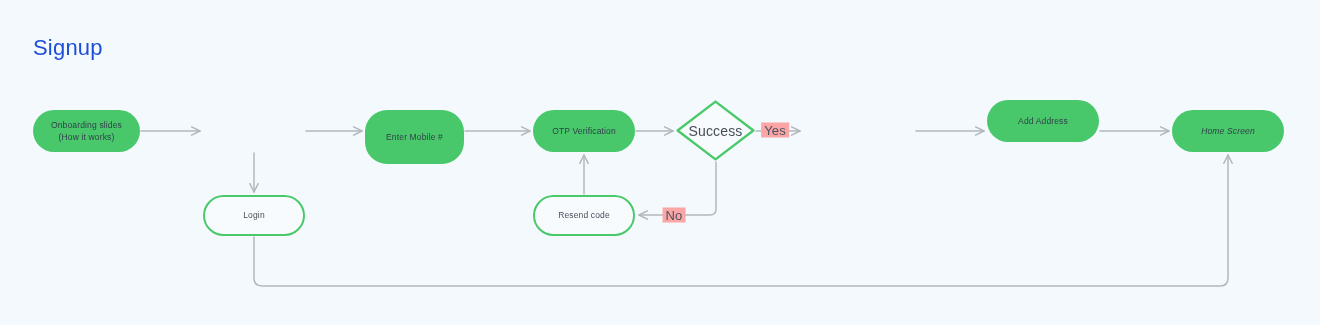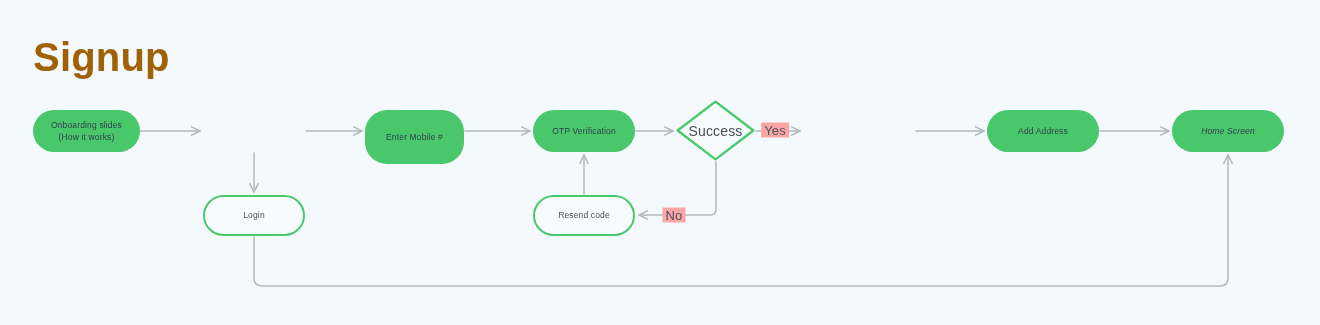--- a/index.html
+++ b/index.html
@@ -16,23 +16,23 @@
   }
   #canvas {
     position: relative;
     width: 1320px;
     height: 325px;
   }
   .page-title {
     position: absolute;
     left: 33px;
     top: 37px;
-    font-size: 40px;
-    font-weight: bold;
-    color: #a16207;
+    font-size: 22px;
+    font-weight: normal;
+    color: #1d4ed8;
     letter-spacing: 0.2px;
     line-height: 1;
     white-space: nowrap;
   }
   svg.edges {
     position: absolute;
     left: 0;
     top: 0;
     width: 1320px;
     height: 325px;
@@ -139,21 +139,21 @@
   </div>
 
   <div class="diamond-wrap" style="left:676px; top:100px; width:79px; height:61px;">
     <svg width="79" height="61" viewBox="0 0 79 61" xmlns="http://www.w3.org/2000/svg">
       <polygon points="39.5,1.6 77.4,30.5 39.5,59.4 1.6,30.5" fill="#f8fbfe" stroke="#4ac96b" stroke-width="2.4" stroke-linejoin="round"></polygon>
     </svg>
     <div class="diamond-label">Success</div>
   </div>
 
 
-  <div class="node filled" style="left:987px; top:110px; width:112px; height:42px;">
+  <div class="node filled" style="left:987px; top:100px; width:112px; height:42px;">
     <span class="node-label">Add Address</span>
   </div>
 
   <div class="node filled" style="left:1172px; top:110px; width:112px; height:42px;font-style:italic;">
     <span class="node-label">Home Screen</span>
   </div>
 
   <div class="node outlined" style="left:533px; top:195px; width:102px; height:41px;">
     <span class="node-label">Resend code</span>
   </div>

